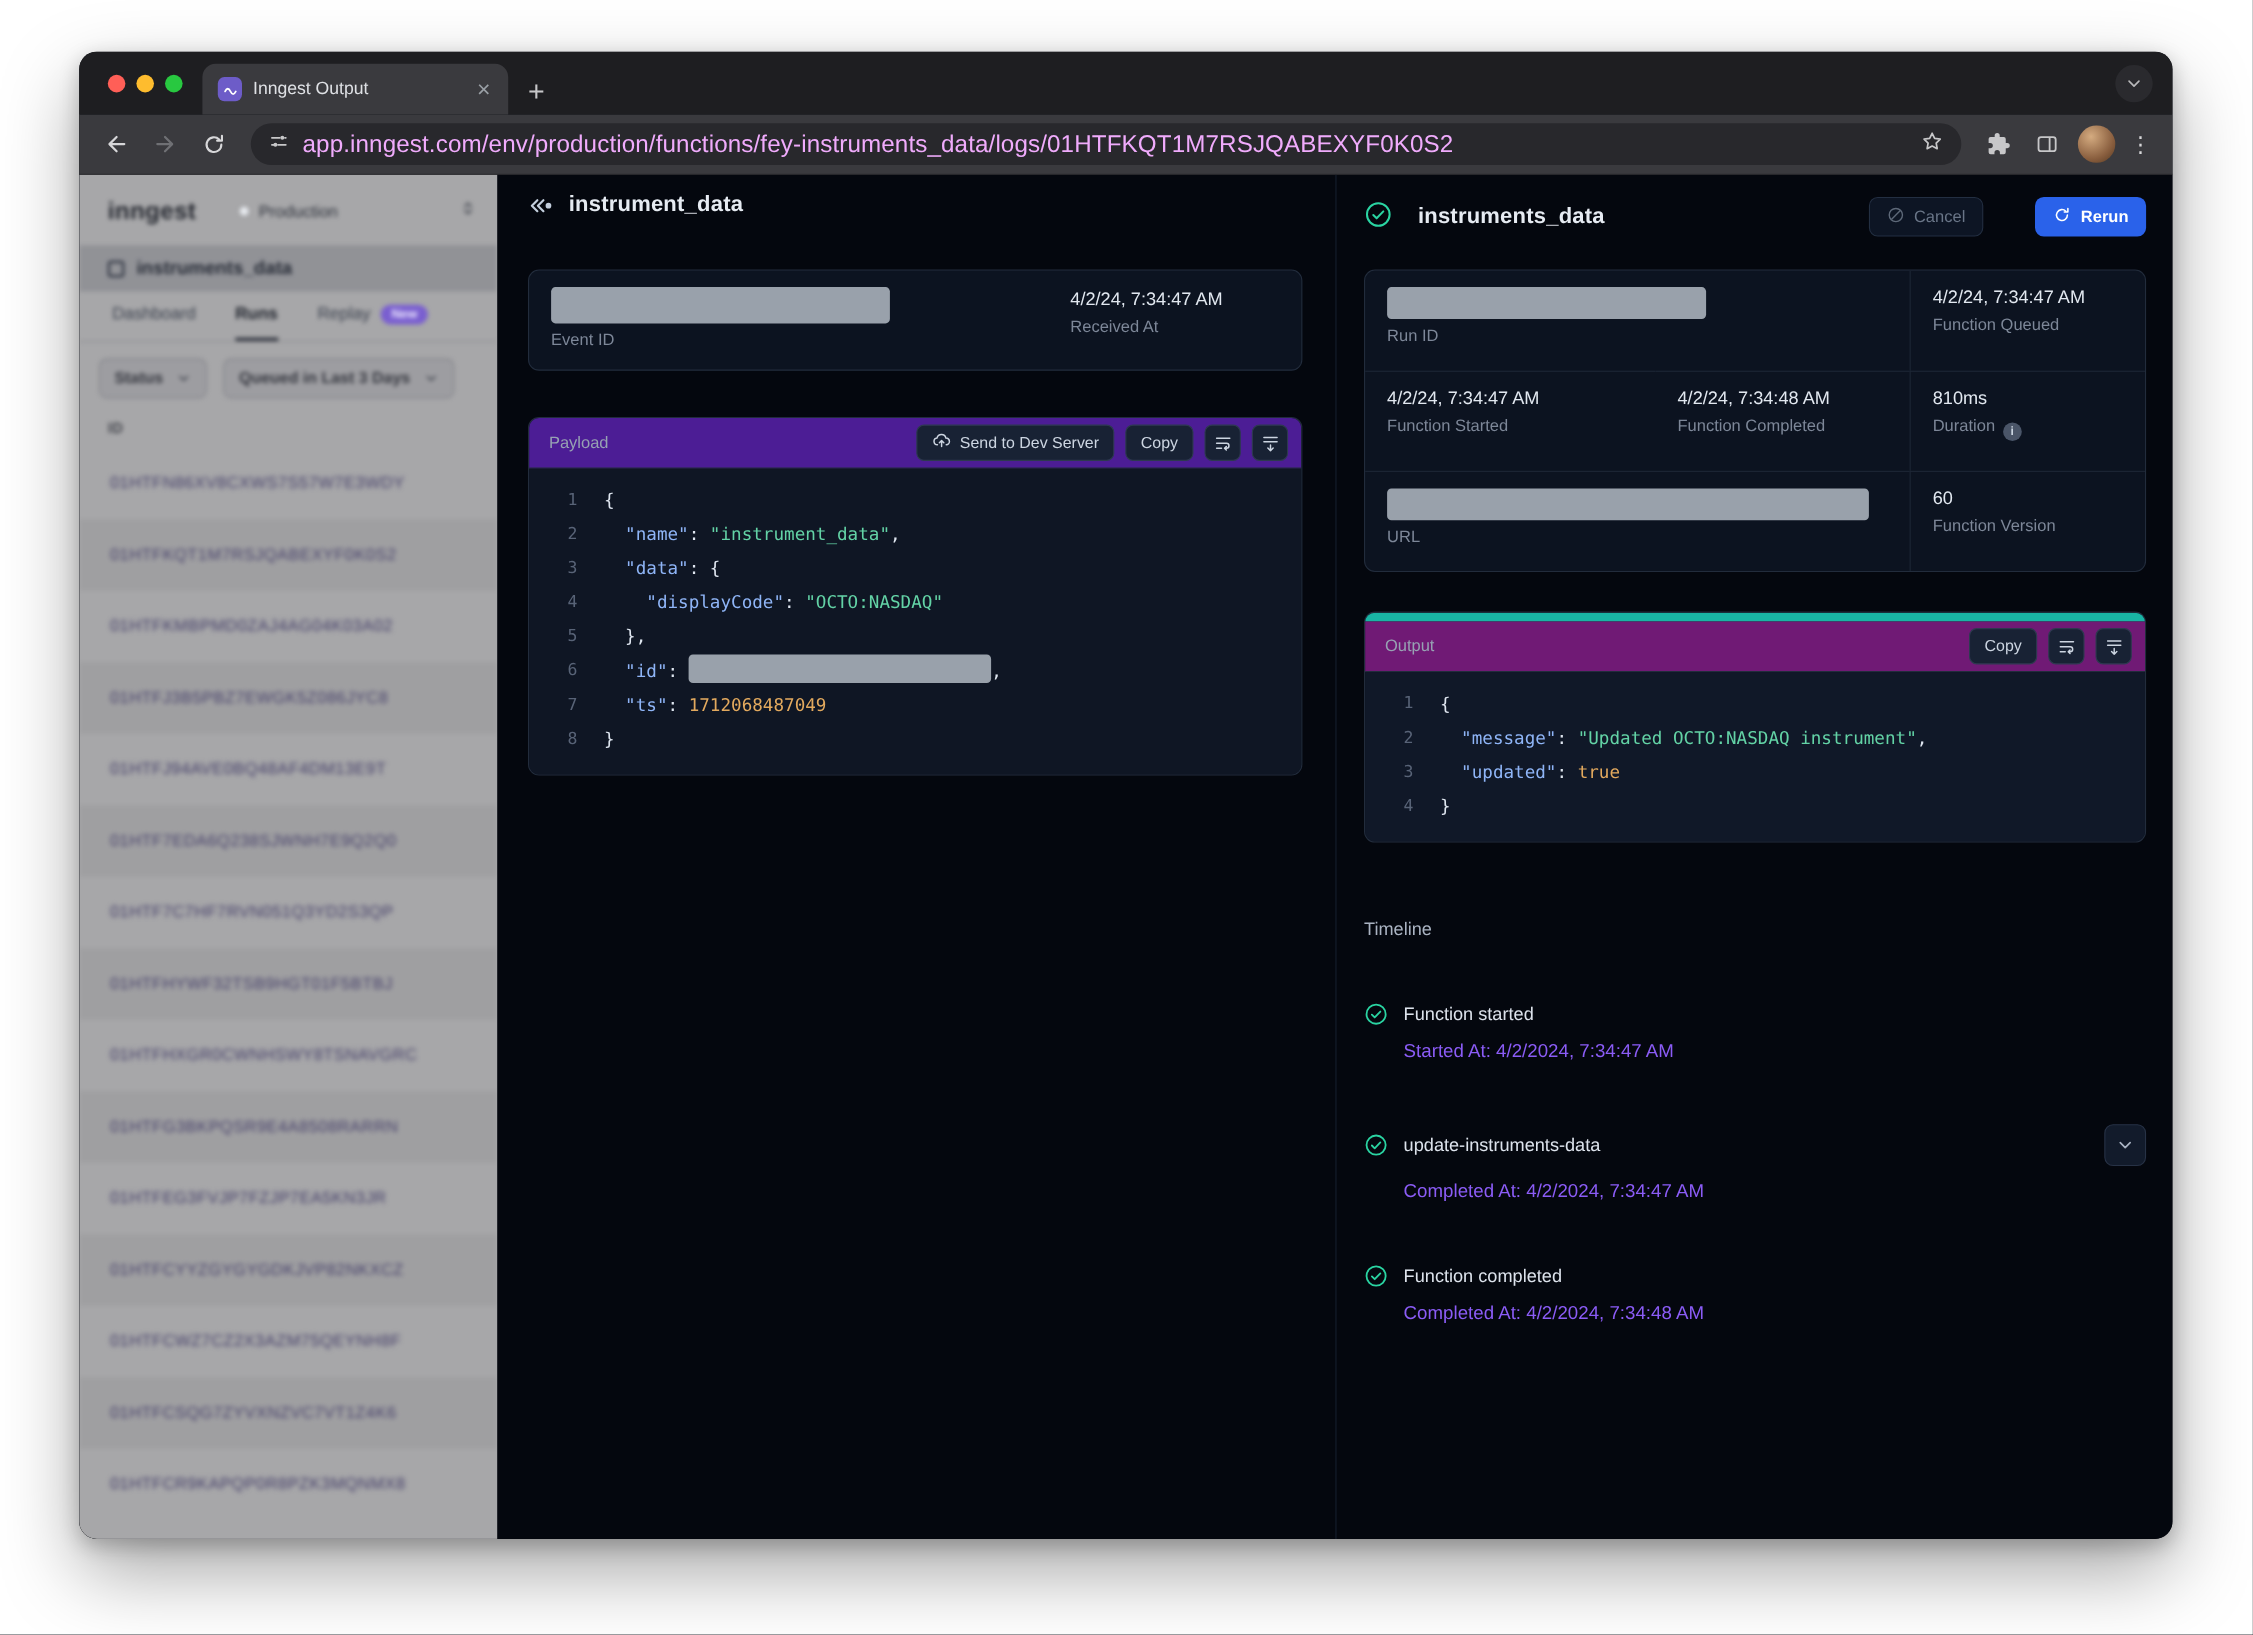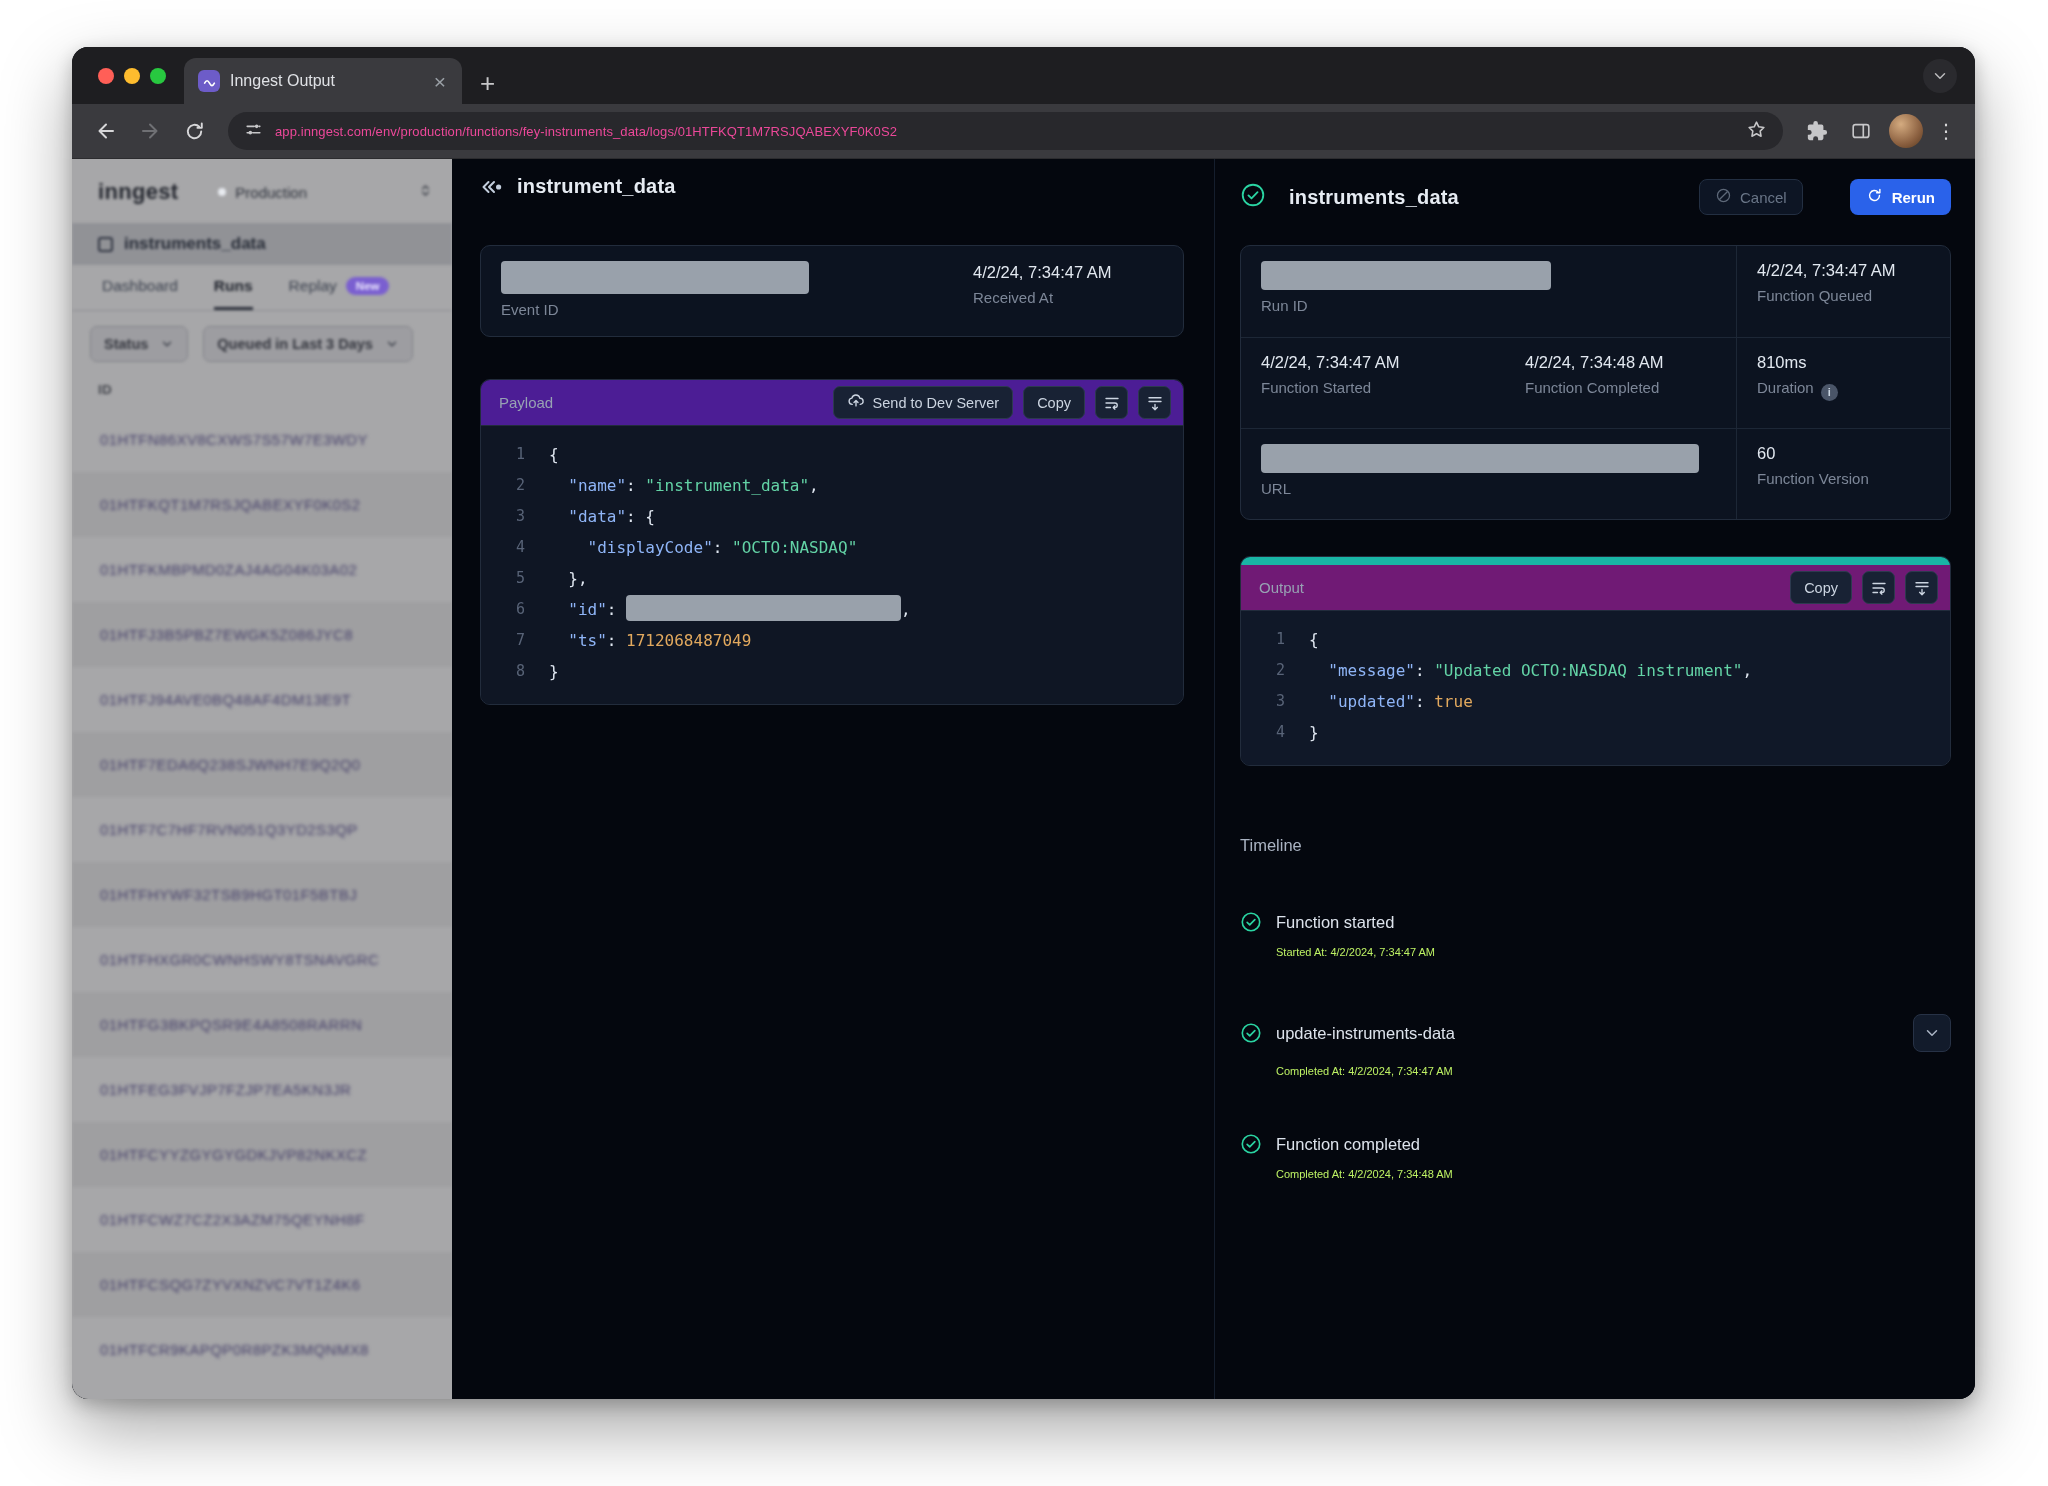--- a/index.html
+++ b/index.html
@@ -18,21 +18,21 @@
   .tab{margin-left:112px;width:278px;height:46px;background:#3a3a3e;border-radius:12px 12px 0 0;display:flex;align-items:center;padding:0 14px;gap:10px}
   .tab-fav{width:22px;height:22px;border-radius:6px;background:#6d5cc8;display:flex;align-items:center;justify-content:center;flex:0 0 auto}
   .tab-title{color:#dfe1e5;font-size:16px;flex:1;white-space:nowrap;overflow:hidden}
   .tab-close{color:#9aa0a6;font-size:21px;line-height:1;padding:0 2px}
   .newtab{color:#c7c7c9;font-size:26px;margin:0 0 8px 18px;line-height:1}
   .strip-chevron{position:absolute;right:18px;top:50%;transform:translateY(-50%);width:34px;height:34px;border-radius:50%;background:#2a2a2e;display:flex;align-items:center;justify-content:center}
 
   .toolbar{height:55px;background:#3a3a3e;border-bottom:1px solid #2c2c2f;display:flex;align-items:center;padding:0 14px;gap:4px;flex:0 0 auto}
   .nav-btn{width:40px;height:40px;border-radius:50%;display:flex;align-items:center;justify-content:center;flex:0 0 auto}
   .omnibox{flex:1;height:38px;border-radius:19px;background:#28282c;display:flex;align-items:center;padding:0 16px;gap:12px;margin:0 10px;min-width:0}
-  .url{color:#ec4899;font-size:13px;white-space:nowrap;overflow:hidden;flex:1;letter-spacing:.1px}
+  .url{color:#f0abfc;font-size:22px;white-space:nowrap;overflow:hidden;flex:1;letter-spacing:.1px}
   .avatar{width:34px;height:34px;border-radius:50%;background:radial-gradient(circle at 35% 30%,#d4ab80,#8a5f3f 62%,#54371f);flex:0 0 auto;margin:0 4px}
   .kebab{color:#d7d7d9;font-size:20px;letter-spacing:0;width:30px;text-align:center}
 
   
   .app{flex:1;display:flex;min-height:0;background:#04070e}
 
   
   .sidebar{width:380px;flex:0 0 auto;background:#a7a7a9;position:relative;overflow:hidden}
   .sidebar-inner{height:100%;display:flex;flex-direction:column;filter:blur(1.8px)}
   .sb-top{display:flex;align-items:center;padding:20px 18px 0 26px}
@@ -94,21 +94,21 @@
   .rid-box{width:290px;height:29px}
   .url-box{width:438px;height:29px}
   .info-i{display:inline-flex;width:17px;height:17px;border-radius:50%;background:#4a5568;color:#cbd5e1;font-size:11px;font-weight:bold;align-items:center;justify-content:center;margin-left:7px;vertical-align:-3px;font-style:normal}
   .output-card{margin-top:36px;overflow:hidden}
   .accent{height:8px;background:#19b5a5}
   .timeline-title{margin-top:70px;font-size:16.5px;color:#aab3c2}
   .tl-item{margin-top:56px}
   .tl-head{display:flex;align-items:center;gap:14px}
   .tl-check{display:inline-flex}
   .tl-title{font-size:16.5px;color:#dde3ec}
-  .tl-sub{margin:13px 0 0 36px;font-size:11px;color:#bef264}
+  .tl-sub{margin:13px 0 0 36px;font-size:17px;color:#8b5cf6}
   .tl-chevbtn{margin-left:auto;width:38px;height:38px;border:1px solid #273246;border-radius:8px;background:#121b2b;display:flex;align-items:center;justify-content:center}
 </style>
 </head>
 <body>
 
 <div class="window">
 
   <div class="tabstrip">
     <div class="traffic">
       <span class="tl tl-red"></span>

